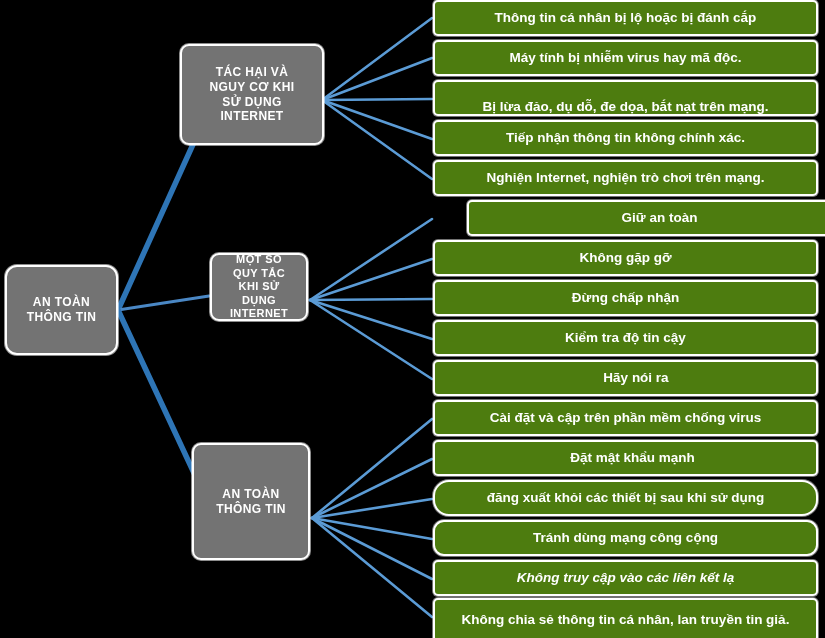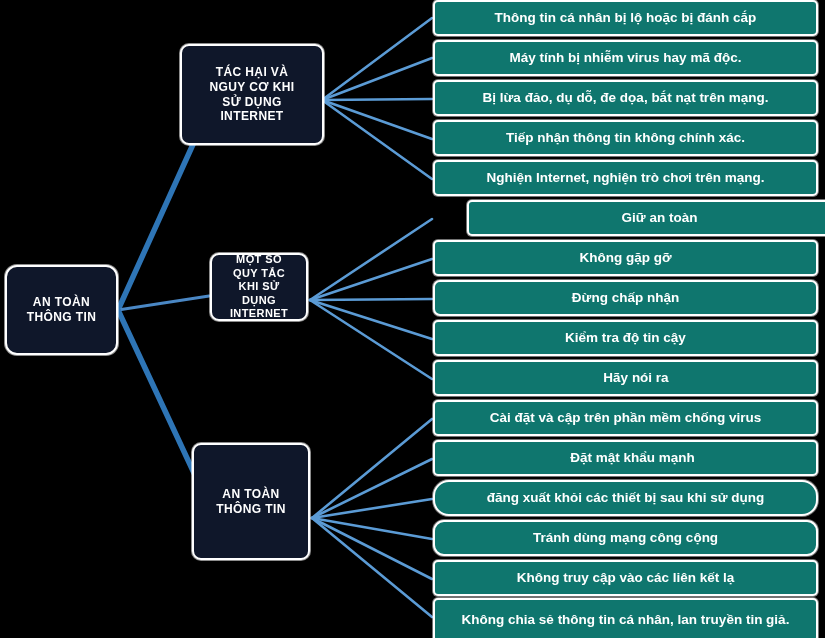--- a/index.html
+++ b/index.html
@@ -19,21 +19,21 @@
     position: absolute;
     left: 0;
     top: 0;
     width: 825px;
     height: 638px;
     pointer-events: none;
   }
   .node {
     position: absolute;
     box-sizing: border-box;
-    background: #0f172a;
+    background: #737373;
     border: 2px solid #ffffff;
     border-radius: 9px;
     color: #ffffff;
     display: flex;
     align-items: center;
     justify-content: center;
     text-align: center;
     line-height: 1.22;
     box-shadow: 0 0 0 1px rgba(255,255,255,0.55);
     z-index: 5;
@@ -52,21 +52,21 @@
     white-space: pre-line;
     border-radius: 12px;
     padding: 2px 4px;
   }
   .leaf {
     position: absolute;
     box-sizing: border-box;
     left: 433px;
     width: 385px;
     height: 36px;
-    background: #0f766e;
+    background: #4d7c0f;
     border: 2px solid #ffffff;
     border-radius: 5px;
     color: #ffffff;
     font-size: 13.5px;
     font-weight: bold;
     display: flex;
     align-items: center;
     justify-content: center;
     text-align: center;
     line-height: 1.12;
@@ -141,37 +141,37 @@
     <span>AN TOÀN
 THÔNG TIN</span>
   </div>
 
   <div class="leaf" style="top:0px;">
     <span>Thông tin cá nhân bị lộ hoặc bị đánh cắp</span>
   </div>
   <div class="leaf" style="top:40px;">
     <span>Máy tính bị nhiễm virus hay mã độc.</span>
   </div>
-  <div class="leaf" style="top:80px;">
+  <div class="leaf" style="top:80px;align-items:flex-end;">
     <span>Bị lừa đảo, dụ dỗ, đe dọa, bắt nạt trên mạng.</span>
   </div>
   <div class="leaf" style="top:120px;">
     <span>Tiếp nhận thông tin không chính xác.</span>
   </div>
   <div class="leaf" style="top:160px;">
     <span>Nghiện Internet, nghiện trò chơi trên mạng.</span>
   </div>
 
   <div class="leaf" style="top:200px;margin-left:34px;">
     <span>Giữ an toàn</span>
   </div>
   <div class="leaf" style="top:240px;">
     <span>Không gặp gỡ</span>
   </div>
-  <div class="leaf" style="top:280px;border-radius:7px;">
+  <div class="leaf" style="top:280px;">
     <span>Đừng chấp nhận</span>
   </div>
   <div class="leaf" style="top:320px;">
     <span>Kiểm tra độ tin cậy</span>
   </div>
   <div class="leaf" style="top:360px;padding-left:27px;">
     <span>Hãy nói ra</span>
   </div>
 
   <div class="leaf" style="top:400px;">
@@ -179,20 +179,20 @@
   </div>
   <div class="leaf" style="top:440px;padding-left:20px;">
     <span>Đặt mật khẩu mạnh</span>
   </div>
   <div class="leaf" style="top:480px;border-radius:16px;">
     <span>đăng xuất khỏi các thiết bị sau khi sử dụng</span>
   </div>
   <div class="leaf" style="top:520px;border-radius:11px;">
     <span>Tránh dùng mạng công cộng</span>
   </div>
-  <div class="leaf" style="top:560px;">
+  <div class="leaf" style="top:560px;font-style:italic;">
     <span>Không truy cập vào các liên kết lạ</span>
   </div>
   <div class="leaf tall" style="top:598px;">
     <span>Không chia sẻ thông tin cá nhân, lan truyền tin giả.</span>
   </div>
 
 </div>
 
 </body></html>

